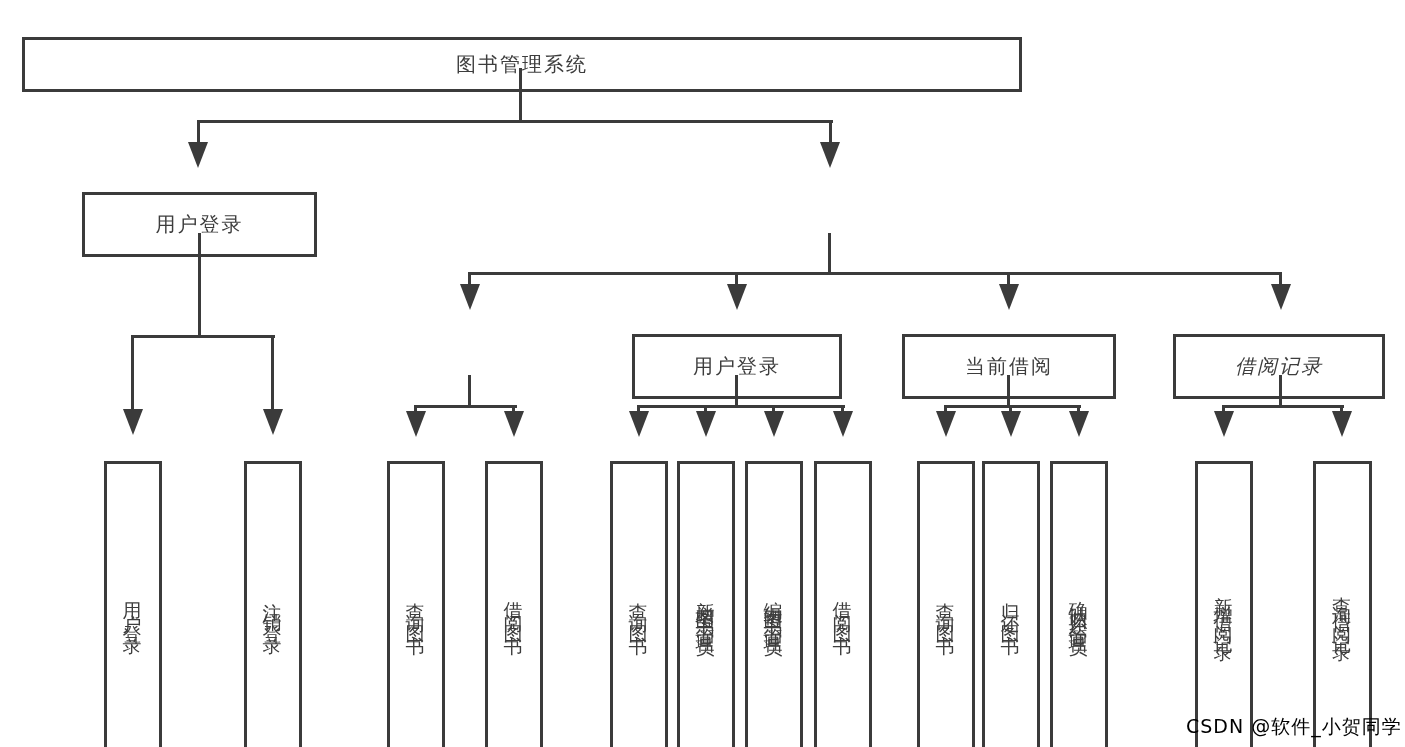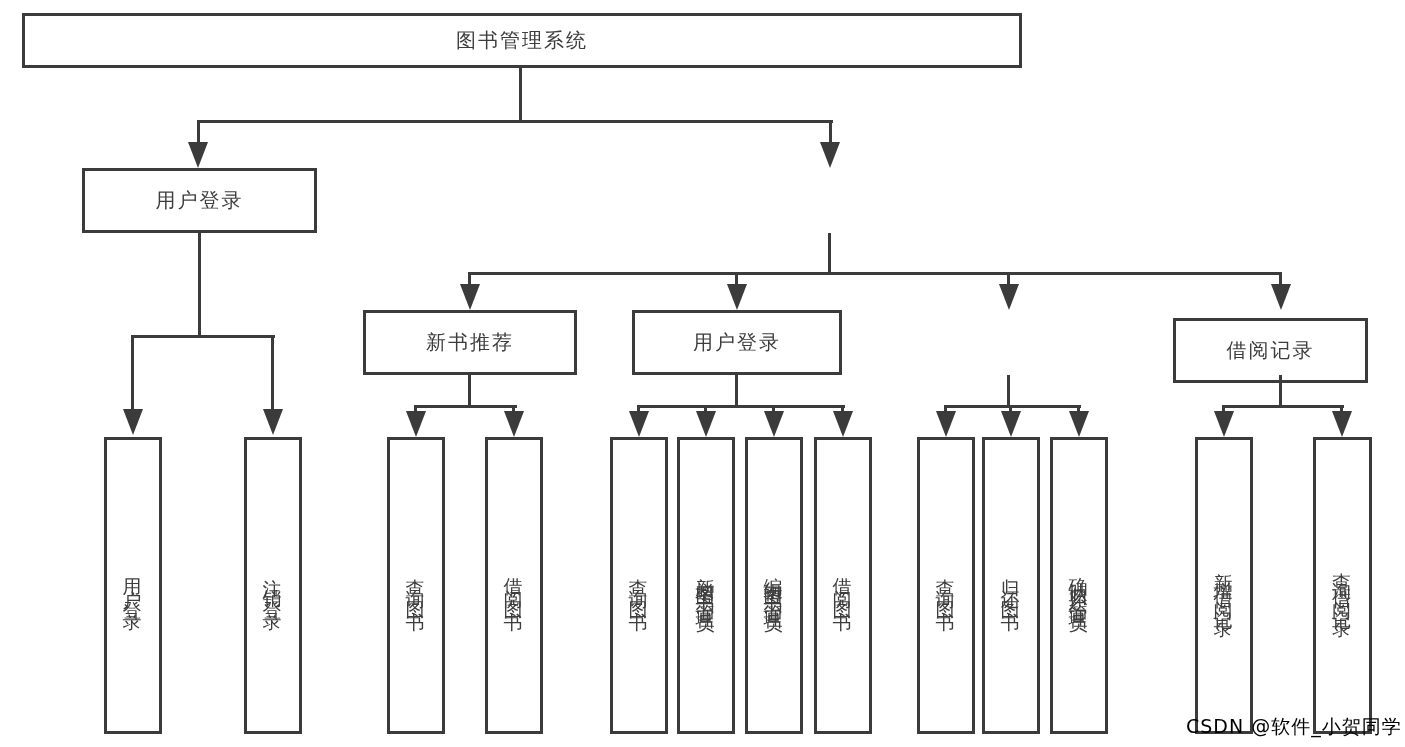--- a/index.html
+++ b/index.html
@@ -20,20 +20,21 @@
     box-sizing: border-box;
     background: #ffffff;
     border: 3px solid #3b3b3b;
     color: #3d3d3d;
     display: flex;
     align-items: center;
     justify-content: center;
     font-size: 20px;
     letter-spacing: 2px;
     white-space: nowrap;
+    margin-top: 24px;
   }
   .vbox {
     writing-mode: vertical-rl;
     text-orientation: mixed;
     font-size: 19px;
     letter-spacing: 0.6em;
     white-space: normal;
   }
   .vbox.len6 { letter-spacing: 0.5em; }
   .vbox.len9 { letter-spacing: 0.28em; }
@@ -86,23 +87,23 @@
   <div class="hline" style="left:468px; top:272px; width:814px; height:3px;"></div>
   <div class="vline" style="left:468px; top:272px; width:3px; height:14px;"></div>
   <div class="arrow" style="left:460px; top:284px;"></div>
   <div class="vline" style="left:735px; top:272px; width:3px; height:14px;"></div>
   <div class="arrow" style="left:727px; top:284px;"></div>
   <div class="vline" style="left:1007px; top:272px; width:3px; height:14px;"></div>
   <div class="arrow" style="left:999px; top:284px;"></div>
   <div class="vline" style="left:1279px; top:272px; width:3px; height:14px;"></div>
   <div class="arrow" style="left:1271px; top:284px;"></div>
 
-  <div class="box" style="left:363px; top:310px; width:214px; height:65px;">新书推荐</div>
   <div class="box" style="left:632px; top:310px; width:210px; height:65px;">用户登录</div>
-  <div class="box" style="left:1173px; top:318px; width:195px; height:65px;">借阅记录</div>
+  <div class="box" style="left:902px; top:310px; width:214px; height:65px;">当前借阅</div>
+  <div class="box" style="left:1173px; top:310px; width:212px; height:65px;font-style:italic;">借阅记录</div>
 
   <div class="vline" style="left:468px; top:375px; width:3px; height:31px;"></div>
   <div class="hline" style="left:414px; top:405px; width:103px; height:3px;"></div>
   <div class="vline" style="left:414px; top:405px; width:3px; height:8px;"></div>
   <div class="arrow" style="left:406px; top:411px;"></div>
   <div class="vline" style="left:512px; top:405px; width:3px; height:8px;"></div>
   <div class="arrow" style="left:504px; top:411px;"></div>
 
   <div class="vline" style="left:735px; top:375px; width:3px; height:31px;"></div>
   <div class="hline" style="left:637px; top:405px; width:208px; height:3px;"></div>

